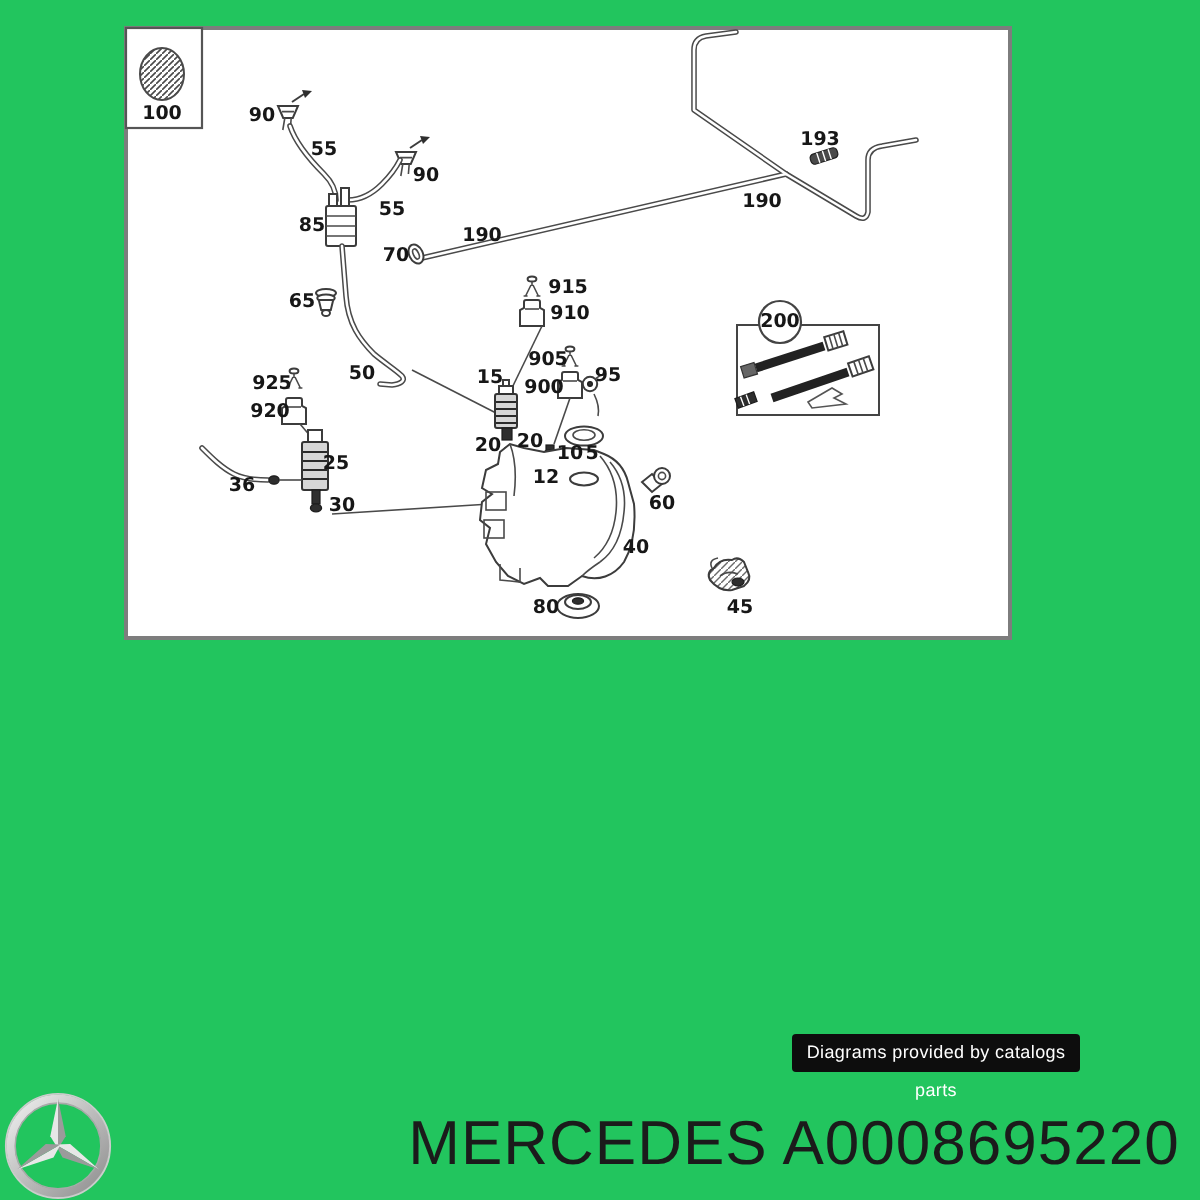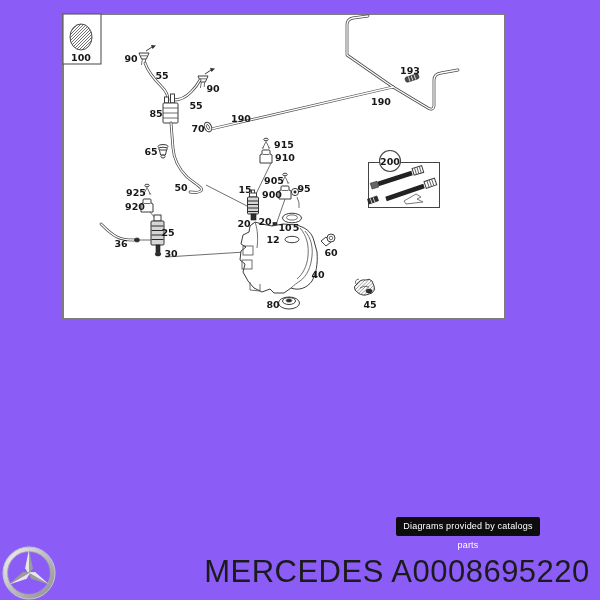--- a/index.html
+++ b/index.html
@@ -1,16 +1,16 @@
 <!DOCTYPE html>
 <html><head>
 <meta charset="utf-8">
 <style>
   html,body{margin:0;padding:0;background:#ffffff;}
-  #stage{position:relative;width:600px;height:600px;background:#8b5cf6;overflow:hidden;
+  #stage{position:relative;width:600px;height:600px;background:#22c55e;overflow:hidden;
          font-family:"Liberation Sans",sans-serif;}
   svg{display:block;}
   .art{position:absolute;left:0;top:0;}
   .part-label{font:bold 9.5px "DejaVu Sans",sans-serif;fill:#171717;
               text-anchor:middle;dominant-baseline:central;}
   .ln{stroke:#3c3c3c;stroke-width:1;fill:none;}
   .ln2{stroke:#4a4a4a;stroke-width:.8;fill:none;}
   .part{stroke:#3c3c3c;stroke-width:1;fill:#ffffff;}
   .dark{fill:#2e2e2e;stroke:#1c1c1c;stroke-width:.6;}
   .tube-o{stroke:#4a4a4a;stroke-width:2.8;fill:none;stroke-linejoin:round;stroke-linecap:round;}

